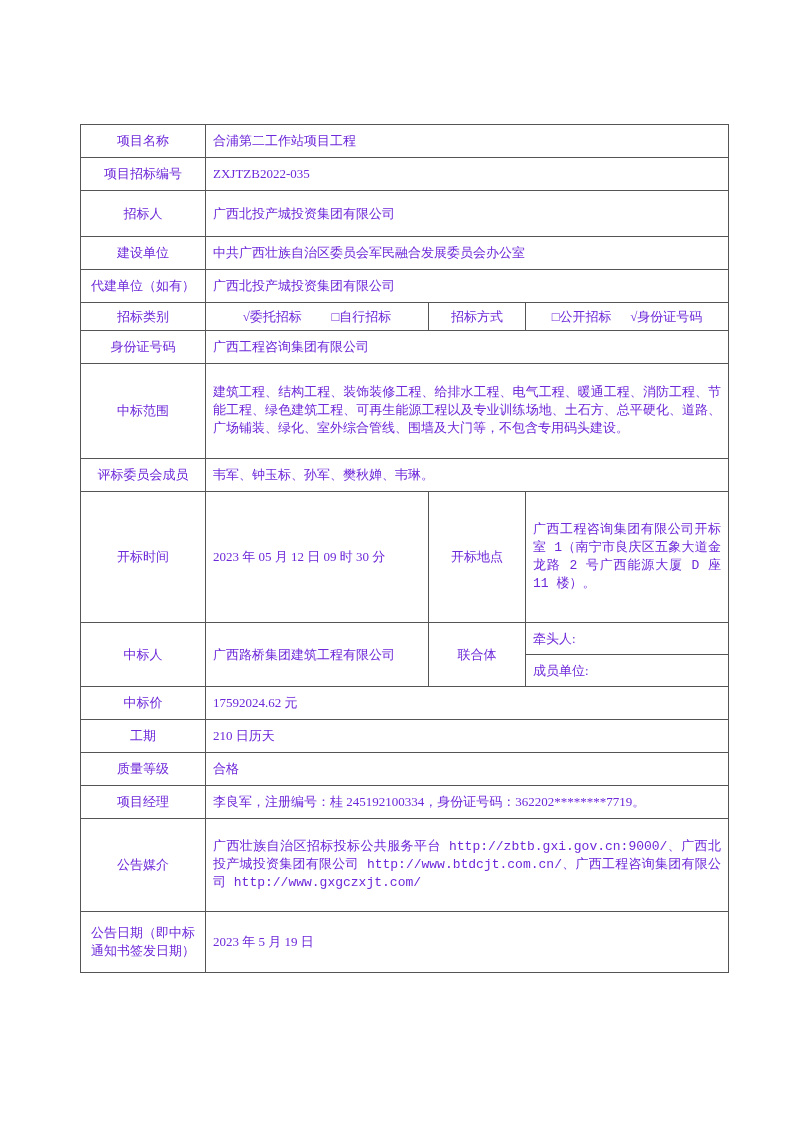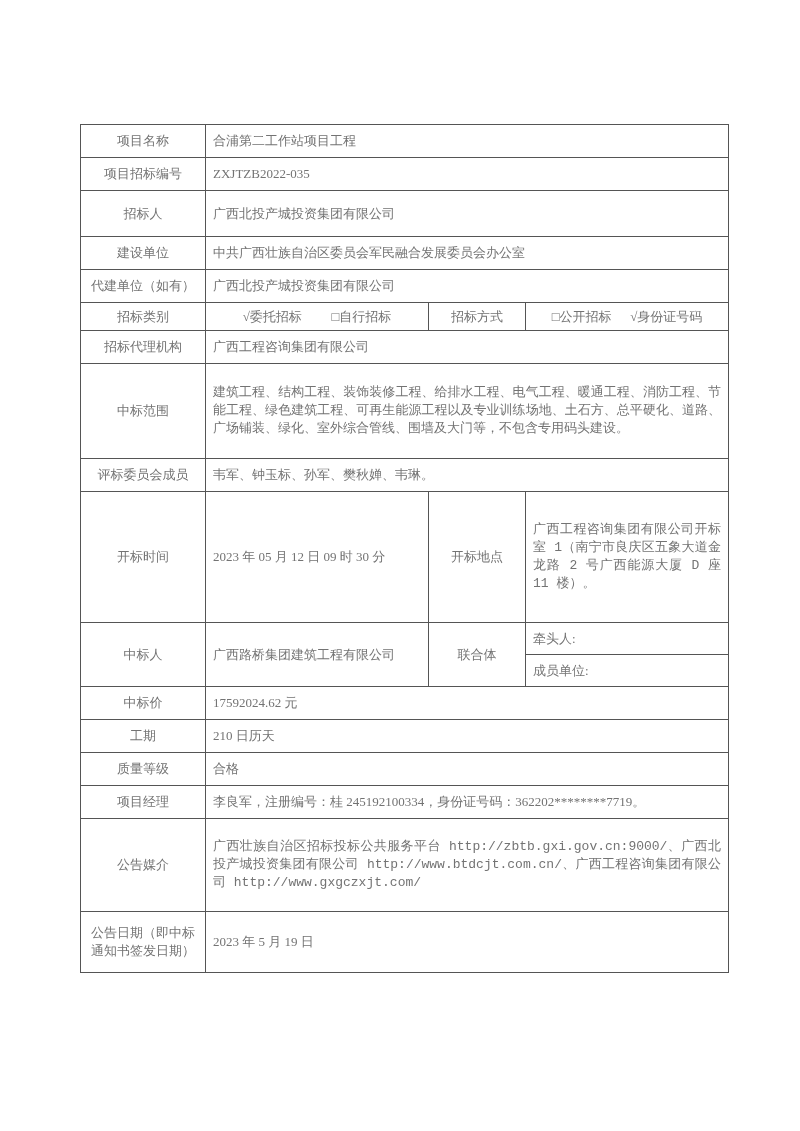--- a/index.html
+++ b/index.html
@@ -26,21 +26,21 @@
     letter-spacing: 1px;
   }
   table.bid-table {
     position: absolute;
     top: 124px;
     left: 80px;
     width: 648px;
     border-collapse: collapse;
     table-layout: fixed;
     font-size: 13px;
-    color: #737373;
+    color: #6d28d9;
   }
   table.bid-table td {
     border: 1px solid #555555;
     padding: 0 7px;
     vertical-align: middle;
     overflow: hidden;
   }
   td.lbl {
     text-align: center;
     padding: 0 3px;
@@ -113,21 +113,21 @@
         </td>
         <td class="lbl">招标方式</td>
         <td class="val">
           <div class="opts">
             <span>□公开招标</span>
             <span>√身份证号码</span>
           </div>
         </td>
       </tr>
       <tr style="height:33px">
-        <td class="lbl">招标代理机构</td>
+        <td class="lbl">身份证号码</td>
         <td class="val nowrap" colspan="3">广西工程咨询集团有限公司</td>
       </tr>
       <tr style="height:95px">
         <td class="lbl">中标范围</td>
         <td class="val multi" colspan="3">建筑工程、结构工程、装饰装修工程、给排水工程、电气工程、暖通工程、消防工程、节能工程、绿色建筑工程、可再生能源工程以及专业训练场地、土石方、总平硬化、道路、广场铺装、绿化、室外综合管线、围墙及大门等，不包含专用码头建设。</td>
       </tr>
       <tr style="height:33px">
         <td class="lbl">评标委员会成员</td>
         <td class="val nowrap" colspan="3">韦军、钟玉标、孙军、樊秋婵、韦琳。</td>
       </tr>

